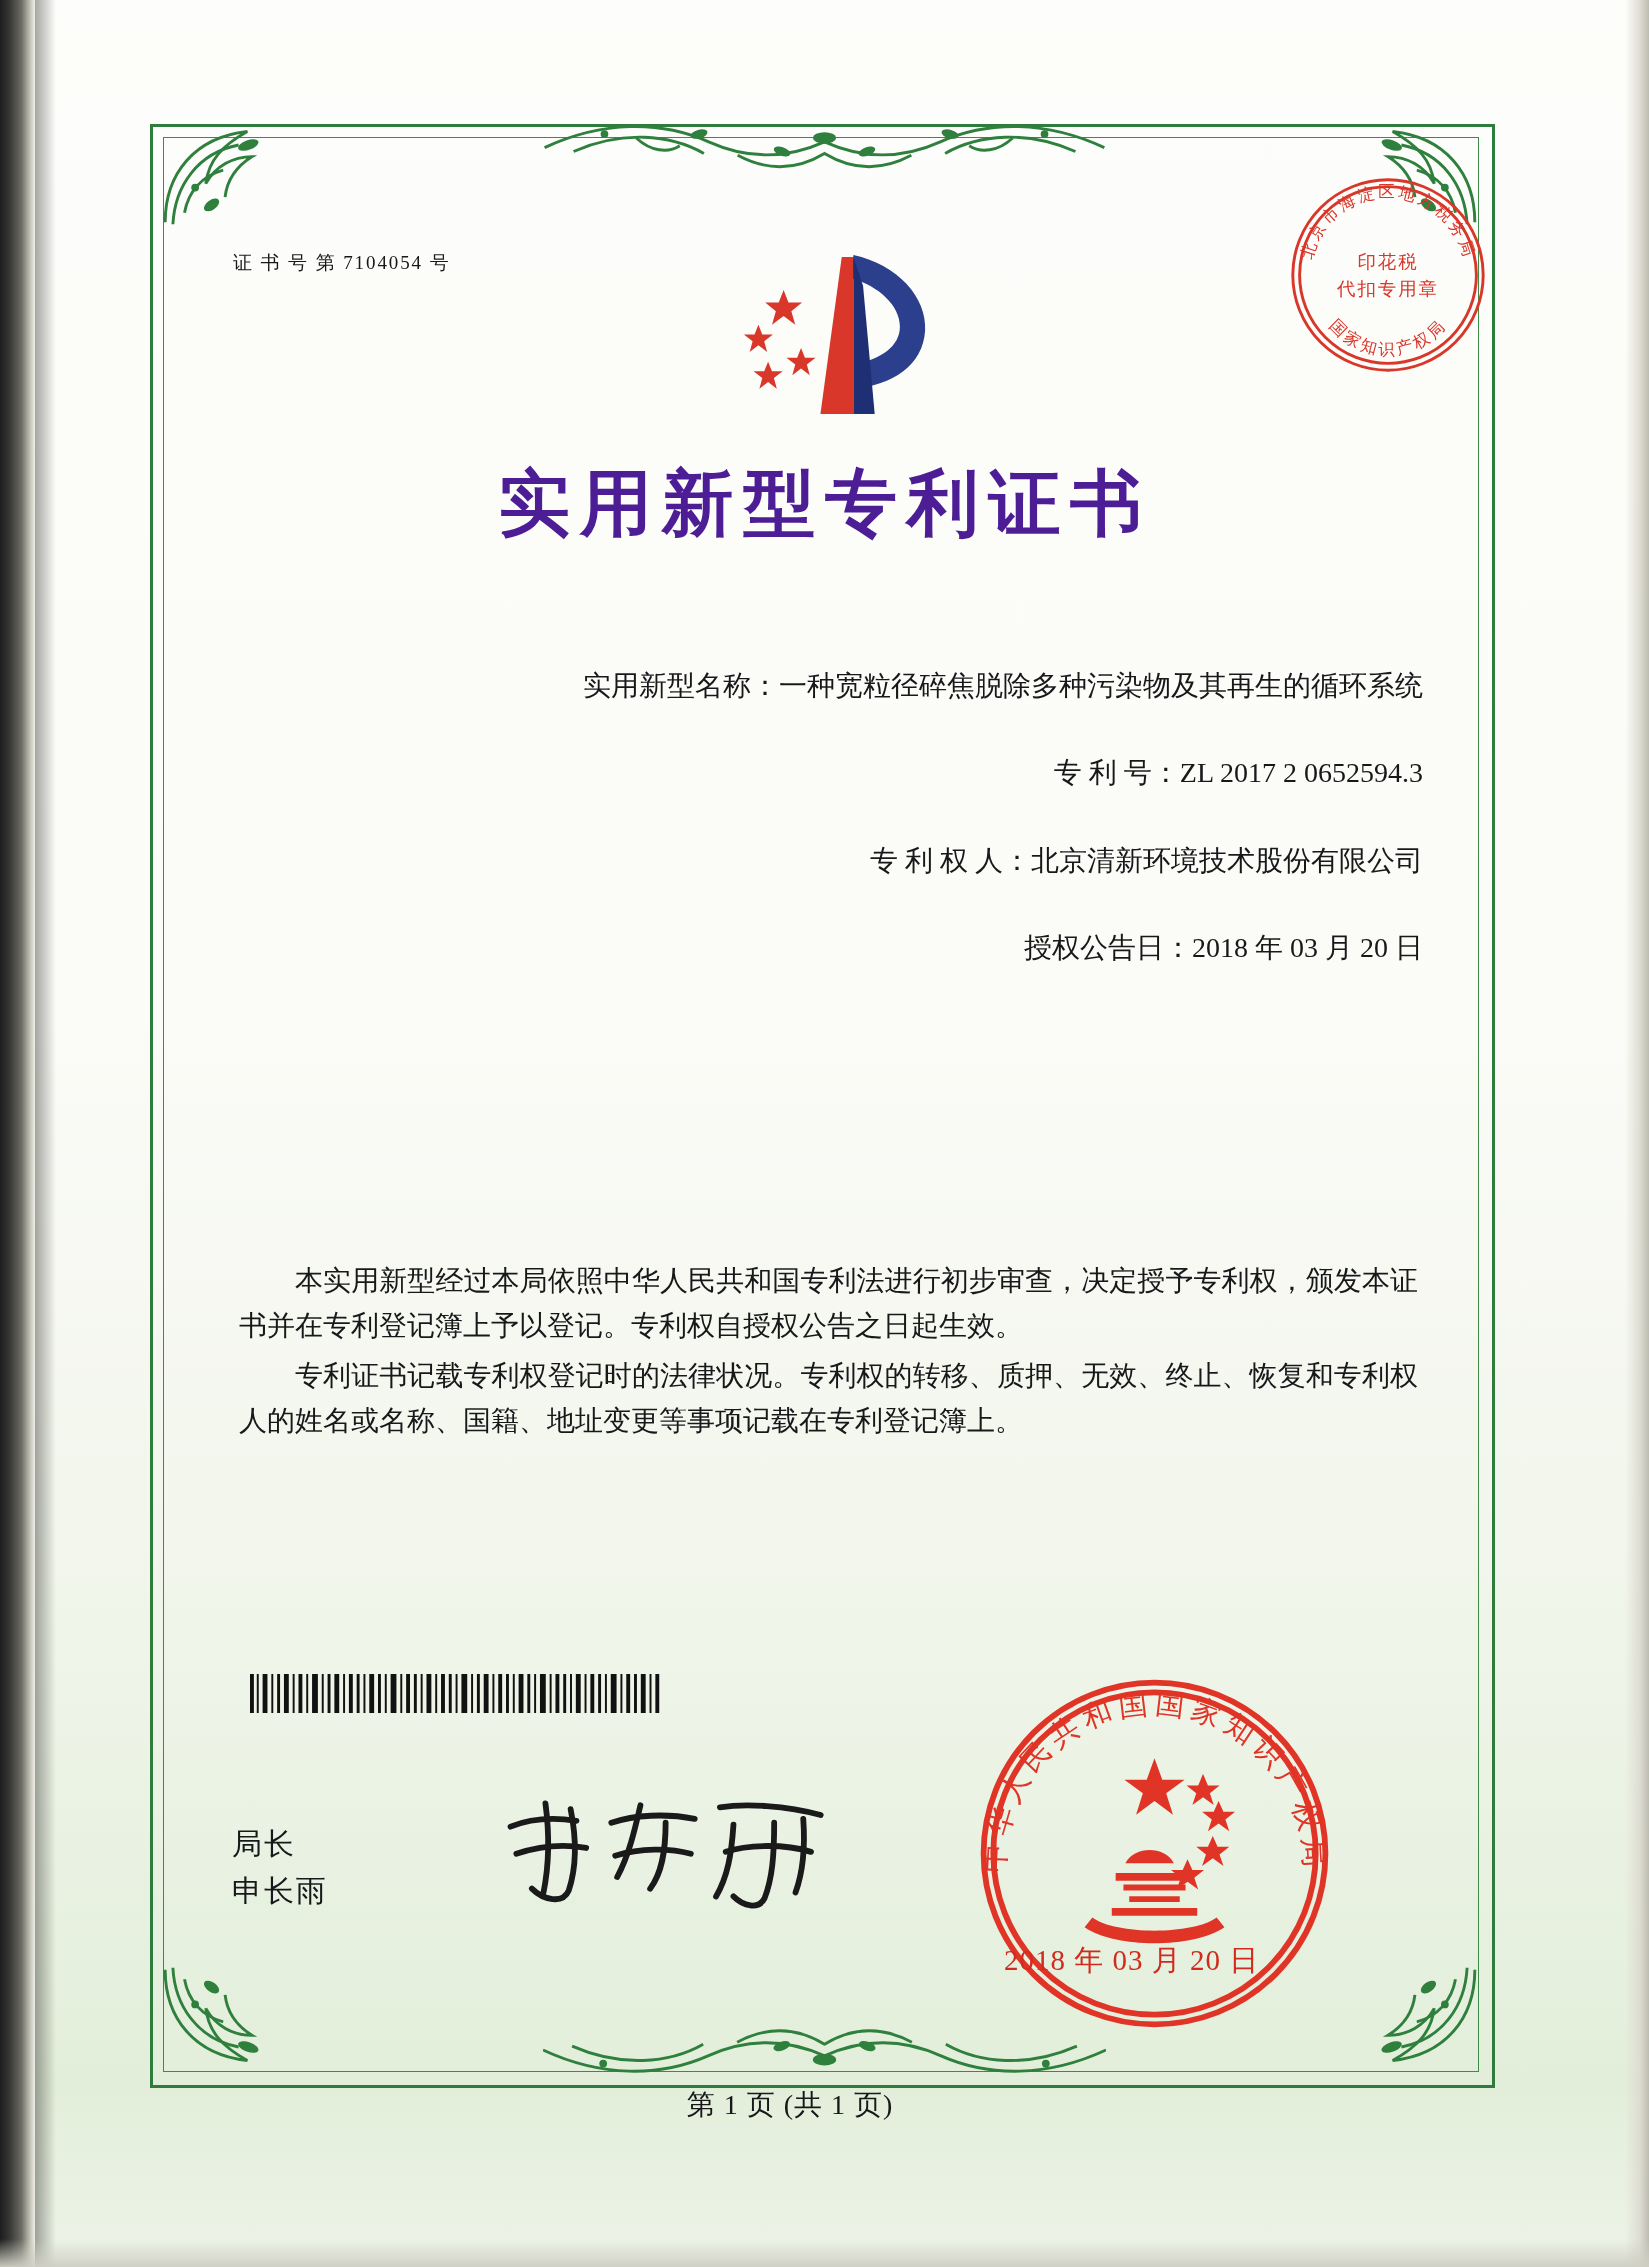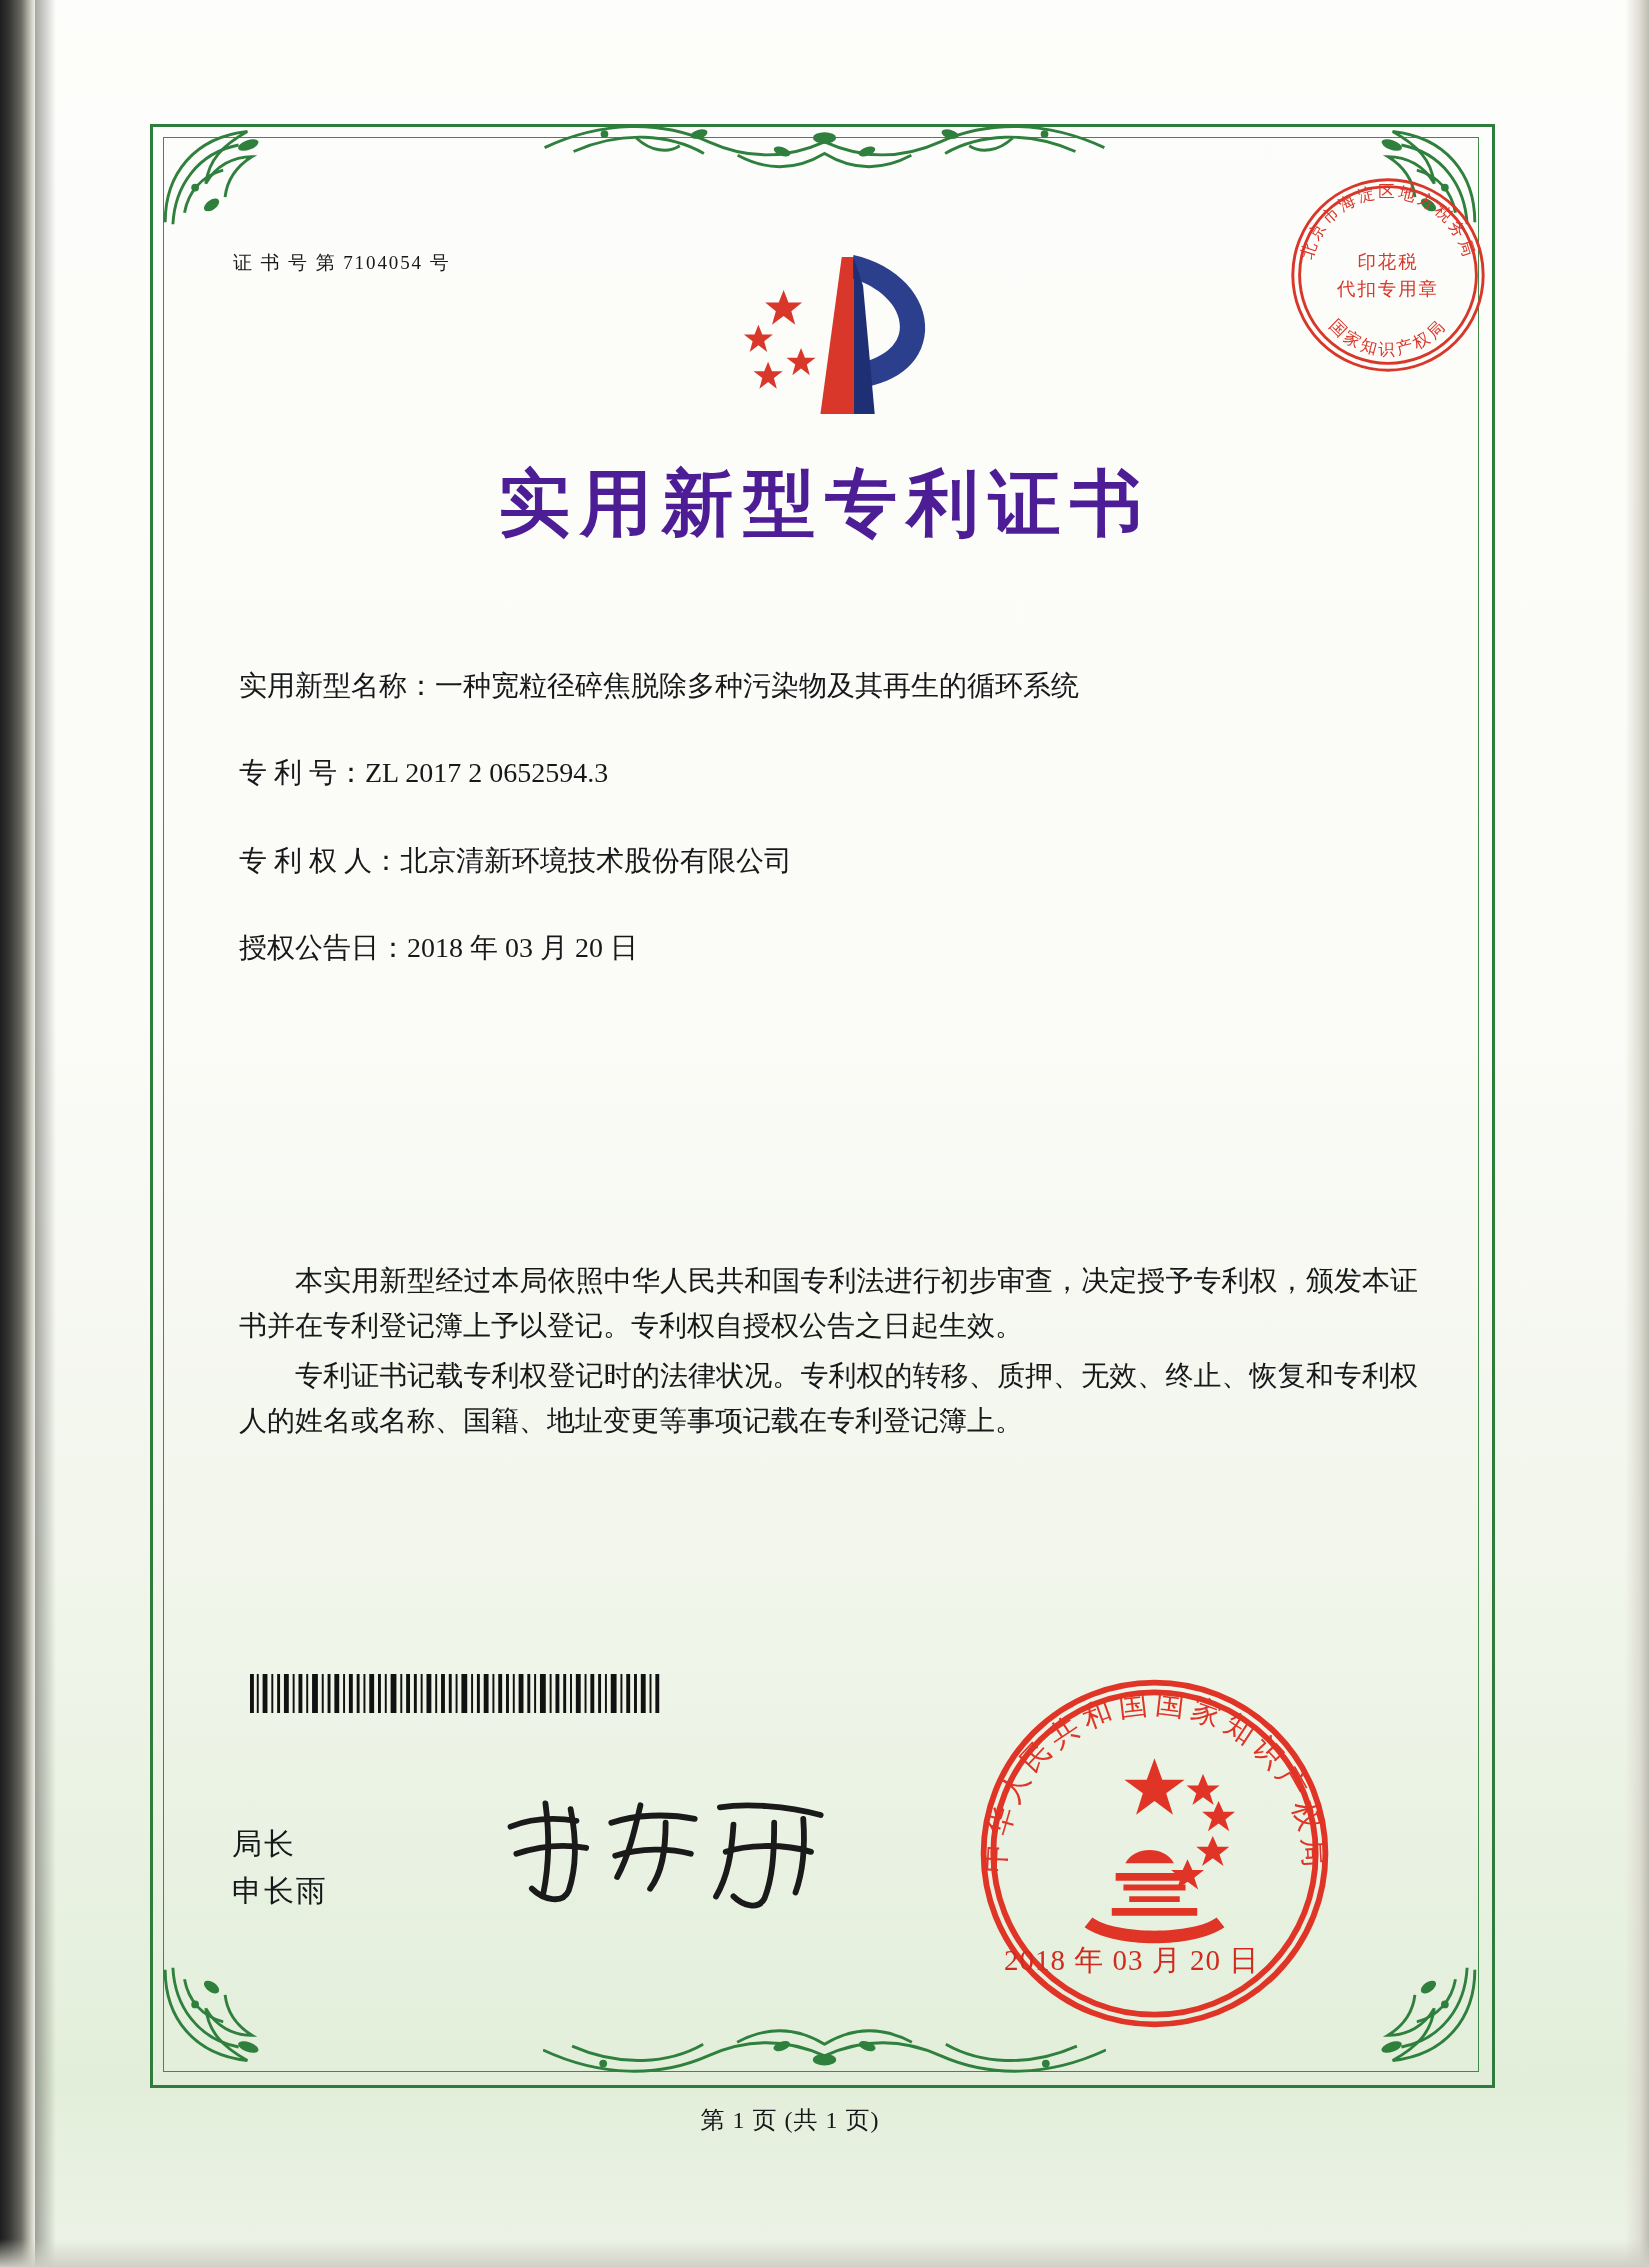--- a/index.html
+++ b/index.html
@@ -158,20 +158,21 @@
     letter-spacing: 9.7px;
     color: #4c1d95;
   }
 
   .fields {
     position: absolute;
     left: 239px;
     top: 668px;
     width: 1184px;
     color: #16181a;
+    text-align: right;
   }
   .field-row {
     font-size: 28px;
     line-height: 1.3;
     margin-bottom: 51px;
     white-space: nowrap;
   }
   .field-label {
     display: inline-block;
   }
@@ -240,24 +241,23 @@
     letter-spacing: 1px;
     white-space: nowrap;
   }
 
   .page-footer {
     position: absolute;
     left: 0;
     top: 2086px;
     width: 1580px;
     text-align: center;
-    font-size: 24px;
+    font-size: 28px;
     color: #16181a;
     letter-spacing: 1px;
-    margin-top: 18px;
   }
 </style>
 </head>
 <body>
 
 <div class="page">
   <div class="paper"></div>
   <div class="binding"></div>
   <div class="binding-shadow"></div>
   <div class="right-edge"></div>

